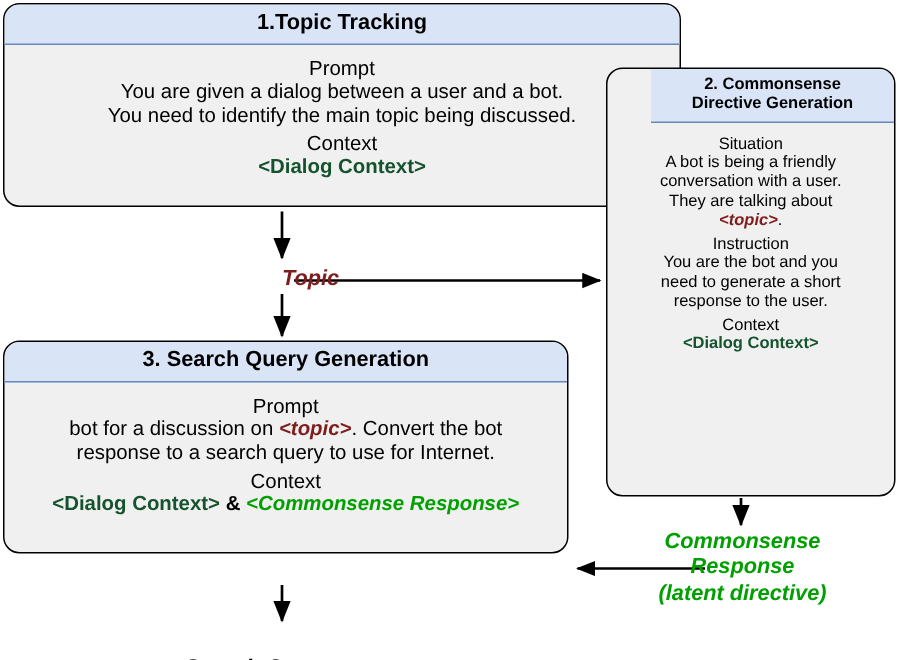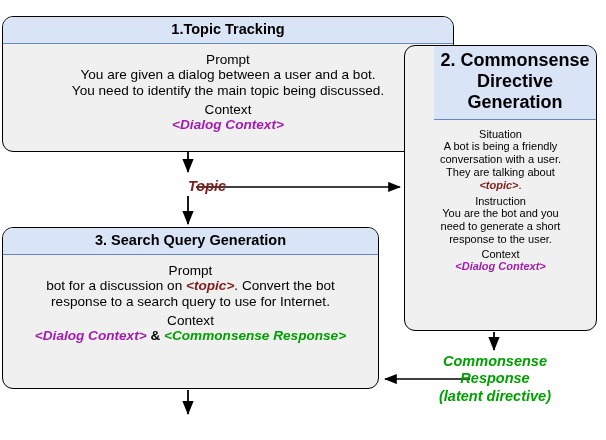--- a/index.html
+++ b/index.html
@@ -39,35 +39,35 @@
     padding: 5px 6px 6px 6px;
   }
   .sec-title {
     font-weight: normal;
     margin: 3px 0 0 0;
   }
   .sec-text {
     margin: 0;
     line-height: 1.18;
   }
-  .red   { color: #a21caf; font-style: italic; font-weight: bold; }
+  .red   { color: #14532d; font-weight: bold; }
   .green { color: #00a000; font-style: italic; font-weight: bold; }
   .blue  { color: #7f1d1d; font-style: italic; font-weight: bold; }
   .blk   { color: #000000; font-weight: bold; }
 
   
-  #box1 { left: 2px;   top: 16px;   width: 452px; height: 136px; }
+  #box1 { left: 2px;   top: 2px;   width: 452px; height: 136px; }
   #box1 .box-header { font-size: 14.5px; }
   #box1 .box-body   { font-size: 13.6px; }
 
   #box2 { left: 404px; top: 45px;  width: 193px; height: 286px; }
-  #box2 .box-header { font-size: 18px; margin-left: 29px; }
+  #box2 .box-header { font-size: 11px; margin-left: 29px; }
   #box2 .box-body   { font-size: 11px; }
 
-  #box3 { left: 2px;   top: 227px; width: 377px; height: 162px; }
+  #box3 { left: 2px;   top: 227px; width: 377px; height: 142px; }
   #box3 .box-header { font-size: 14.5px; }
   #box3 .box-body   { font-size: 13.6px; }
 
   
   .flabel {
     position: absolute;
     text-align: center;
     font-style: italic;
     font-weight: bold;
     line-height: 1.2;

